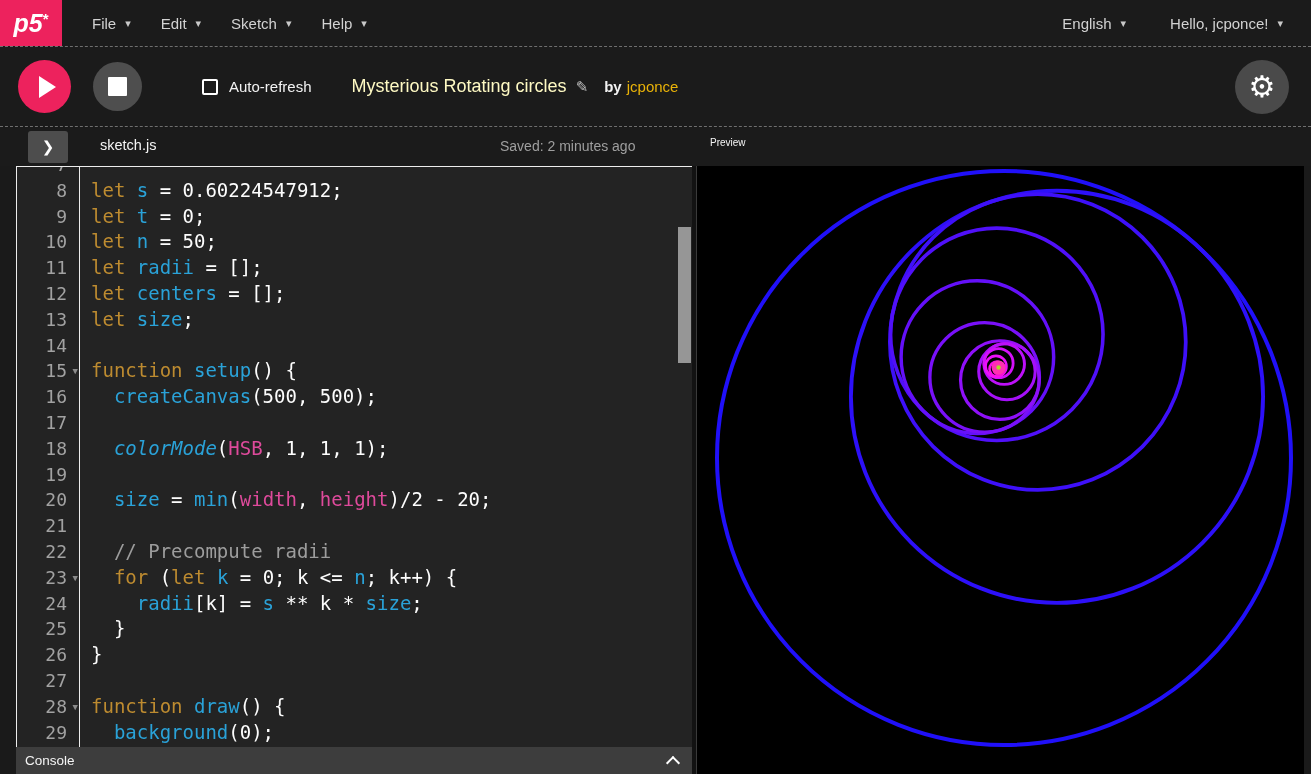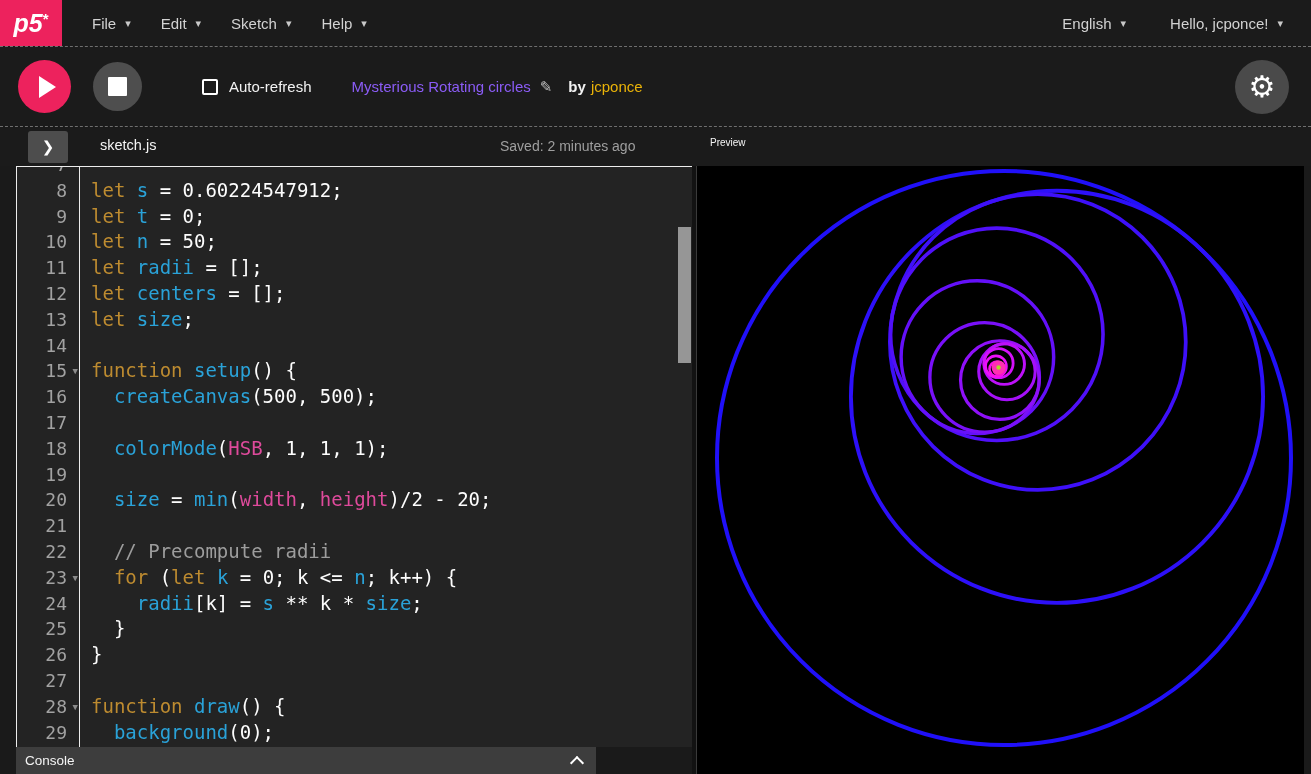--- a/index.html
+++ b/index.html
@@ -27,21 +27,21 @@
               margin-left:18px; display:flex; align-items:center; justify-content:center; cursor:pointer; }
   .play-tri { width:0; height:0; border-left:17px solid #fff;
               border-top:11px solid transparent; border-bottom:11px solid transparent; margin-left:5px; }
   .stop-btn { width:49px; height:49px; border-radius:50%; background:#4e4e4e;
               margin-left:22px; display:flex; align-items:center; justify-content:center; cursor:pointer; }
   .stop-sq { width:19px; height:19px; background:#fff; border-radius:1px; }
   .checkbox-wrap { display:flex; align-items:center; margin-left:52px; gap:11px;padding-left:8px; }
   .checkbox { width:16px; height:16px; border:2px solid #fff; border-radius:2px; background:transparent; cursor:pointer; }
   .check-label { color:#f2f2f2; font-size:15px; }
   .title-wrap { display:flex; align-items:center; margin-left:40px; gap:9px; }
-  .sketch-title { color:#8b5cf6; font-size:15px; }
+  .sketch-title { color:#fef9c3; font-size:18px; }
   .pencil { color:#bfbfbf; font-size:15px; cursor:pointer; }
   .byline { margin-left:16px; font-size:15px; }
   .byline .by { color:#f2f2f2; font-weight:bold; }
   .byline .author { color:#eab308; margin-left:5px; }
   .gear-btn { width:54px; height:54px; border-radius:50%; background:#4a4a4a; margin-left:auto;
               margin-right:22px; display:flex; align-items:center; justify-content:center; cursor:pointer; }
   .gear-glyph { color:#fff; font-size:30px; line-height:1; }
 
   
   .tabbar { position:absolute; left:0; top:128px; width:1311px; height:38px; background:#1b1b1b; }
@@ -62,21 +62,21 @@
   .gutter-line { height:25.8px; line-height:25.8px; text-align:right; padding-right:12px;
                  color:#a2a2a2; font-family:"DejaVu Sans Mono", monospace; font-size:18px; position:relative; }
   .fold { position:absolute; right:1px; top:1px; font-size:9px; color:#8a8a8a; cursor:pointer; }
   .code-area { position:absolute; left:64px; top:0; right:0; height:100%; cursor:text; }
   .code-line { height:25.8px; line-height:25.8px; padding-left:10px; white-space:pre;
                font-family:"DejaVu Sans Mono", monospace; font-size:19px; }
   .scroll-thumb { position:absolute; right:1px; top:60px; width:13px; height:136px;
                   background:#969696; cursor:pointer; }
 
   
-  .console-bar { position:absolute; left:16px; top:747px; width:580px; height:27px;
+  .console-bar { position:absolute; left:16px; top:747px; width:676px; height:27px;
                  background:#3d3d3d; display:flex; align-items:center; cursor:pointer; }
   .console-label { color:#f5f5f5; font-size:13.5px; margin-left:9px; }
   .chev-up { width:10px; height:10px; border-top:2.5px solid #fff; border-left:2.5px solid #fff;
              transform:rotate(45deg); margin-left:auto; margin-right:14px; margin-top:5px; }
 
   
   .divider { position:absolute; left:692px; top:166px; width:5px; height:608px; background:#121212;
              border-right:1px solid #3a3a3a; cursor:col-resize; }
   .preview-canvas { position:absolute; left:697px; top:166px; width:607px; height:608px; background:#000; }
   .preview-canvas svg { display:block; }
@@ -183,21 +183,21 @@
         <div class="code-line"><span style="color: rgb(189, 139, 48);">let </span><span style="color: rgb(42, 162, 216);">s</span><span style="color: rgb(253, 253, 253);"> = 0.60224547912;</span></div>
         <div class="code-line"><span style="color: rgb(189, 139, 48);">let </span><span style="color: rgb(42, 162, 216);">t</span><span style="color: rgb(253, 253, 253);"> = 0;</span></div>
         <div class="code-line"><span style="color: rgb(189, 139, 48);">let </span><span style="color: rgb(42, 162, 216);">n</span><span style="color: rgb(253, 253, 253);"> = 50;</span></div>
         <div class="code-line"><span style="color: rgb(189, 139, 48);">let </span><span style="color: rgb(42, 162, 216);">radii</span><span style="color: rgb(253, 253, 253);"> = [];</span></div>
         <div class="code-line"><span style="color: rgb(189, 139, 48);">let </span><span style="color: rgb(42, 162, 216);">centers</span><span style="color: rgb(253, 253, 253);"> = [];</span></div>
         <div class="code-line"><span style="color: rgb(189, 139, 48);">let </span><span style="color: rgb(42, 162, 216);">size</span><span style="color: rgb(253, 253, 253);">;</span></div>
         <div class="code-line"></div>
         <div class="code-line"><span style="color: rgb(189, 139, 48);">function </span><span style="color: rgb(42, 162, 216);">setup</span><span style="color: rgb(253, 253, 253);">() {</span></div>
         <div class="code-line"><span style="color: rgb(253, 253, 253);">  </span><span style="color: rgb(42, 162, 216);">createCanvas</span><span style="color: rgb(253, 253, 253);">(500, 500);</span></div>
         <div class="code-line"></div>
-        <div class="code-line"><span style="color: rgb(253, 253, 253);">  </span><span style="color: rgb(42, 162, 216);">colorMode</span><span style="color: rgb(253, 253, 253);">(</span><span style="color: rgb(222, 74, 155);">HSB</span><span style="color: rgb(253, 253, 253);">, 1, 1, 1);</span></div>
+        <div class="code-line"><span style="color: rgb(253, 253, 253);">  </span><span style="color: rgb(42, 162, 216); font-style: italic;">colorMode</span><span style="color: rgb(253, 253, 253);">(</span><span style="color: rgb(222, 74, 155);">HSB</span><span style="color: rgb(253, 253, 253);">, 1, 1, 1);</span></div>
         <div class="code-line"></div>
         <div class="code-line"><span style="color: rgb(253, 253, 253);">  </span><span style="color: rgb(42, 162, 216);">size</span><span style="color: rgb(253, 253, 253);"> = </span><span style="color: rgb(42, 162, 216);">min</span><span style="color: rgb(253, 253, 253);">(</span><span style="color: rgb(222, 74, 155);">width</span><span style="color: rgb(253, 253, 253);">, </span><span style="color: rgb(222, 74, 155);">height</span><span style="color: rgb(253, 253, 253);">)/2 - 20;</span></div>
         <div class="code-line"></div>
         <div class="code-line"><span style="color: rgb(253, 253, 253);">  </span><span style="color: rgb(157, 157, 157);">// Precompute radii</span></div>
         <div class="code-line"><span style="color: rgb(253, 253, 253);">  </span><span style="color: rgb(189, 139, 48);">for </span><span style="color: rgb(253, 253, 253);">(</span><span style="color: rgb(189, 139, 48);">let </span><span style="color: rgb(42, 162, 216);">k</span><span style="color: rgb(253, 253, 253);"> = 0; k &lt;= </span><span style="color: rgb(42, 162, 216);">n</span><span style="color: rgb(253, 253, 253);">; k++) {</span></div>
         <div class="code-line"><span style="color: rgb(253, 253, 253);">    </span><span style="color: rgb(42, 162, 216);">radii</span><span style="color: rgb(253, 253, 253);">[k] = </span><span style="color: rgb(42, 162, 216);">s</span><span style="color: rgb(253, 253, 253);"> ** k * </span><span style="color: rgb(42, 162, 216);">size</span><span style="color: rgb(253, 253, 253);">;</span></div>
         <div class="code-line"><span style="color: rgb(253, 253, 253);">  }</span></div>
         <div class="code-line"><span style="color: rgb(253, 253, 253);">}</span></div>
         <div class="code-line"></div>
         <div class="code-line"><span style="color: rgb(189, 139, 48);">function </span><span style="color: rgb(42, 162, 216);">draw</span><span style="color: rgb(253, 253, 253);">() {</span></div>

